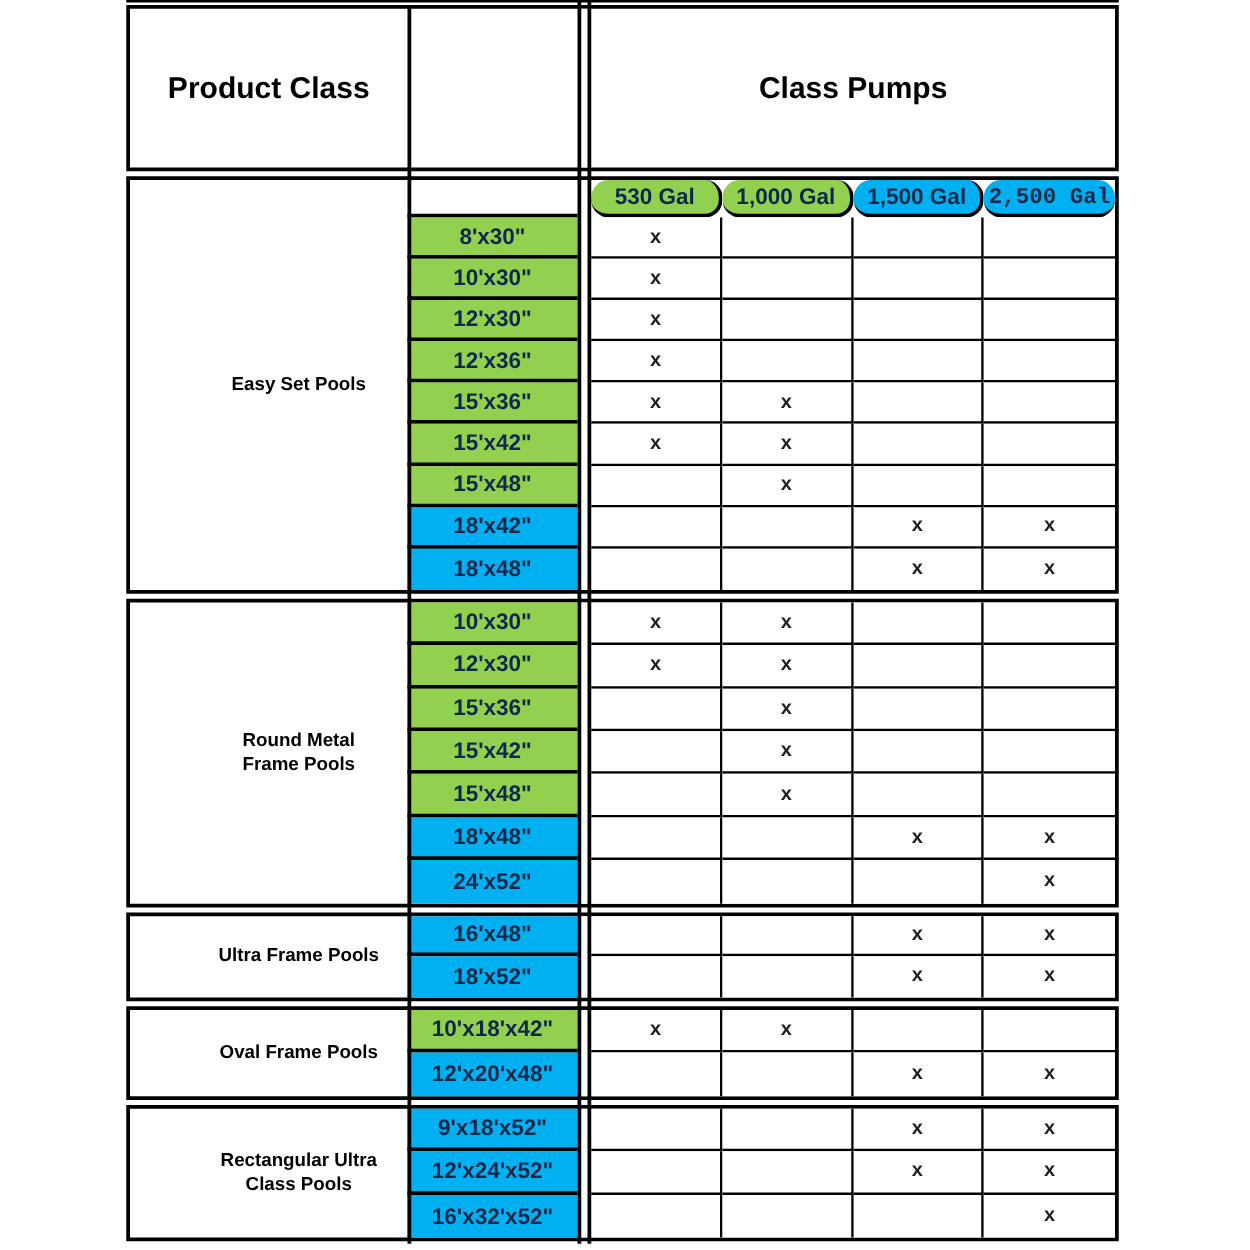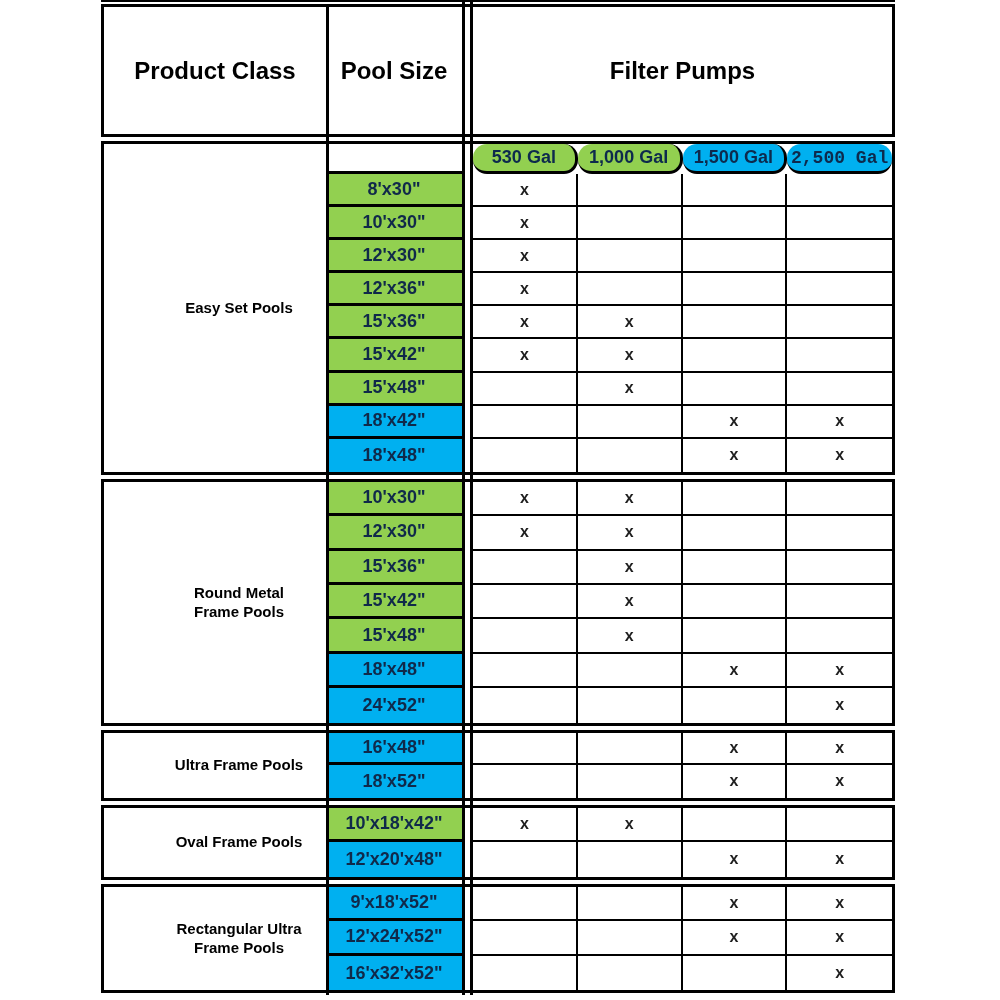--- a/index.html
+++ b/index.html
@@ -66,23 +66,22 @@
 </head>
 <body>
 
 <div class="page">
   <div class="tbl-wrap">
 
     <div class="top-line"></div>
 
     <div class="header-box">
       <div class="cell hdr-title hdr-product">Product Class</div>
-      <div class="cell hdr-title hdr-size">Pool Size</div>
       <div class="gap-col"></div>
-      <div class="cell hdr-title hdr-pumps">Filter Pumps</div>
+      <div class="cell hdr-title hdr-pumps">Class Pumps</div>
     </div>
 
     <div id="sections">
         <div class="section" style="grid-template-rows: 30px repeat(9, 33.1px);">
           <div class="cell class-cell">Easy Set Pools</div>
           <div class="gap-col"></div>
           <div class="cell size-cell" style="grid-row: 1;"></div>
           <div class="cell pump-head" style="grid-area: 1 / 4; background: rgb(146, 208, 80);">530 Gal</div>
           <div class="cell pump-head" style="grid-area: 1 / 5; background: rgb(146, 208, 80);">1,000 Gal</div>
           <div class="cell pump-head" style="grid-area: 1 / 6; background: rgb(0, 176, 240);">1,500 Gal</div>
@@ -196,21 +195,21 @@
           <div class="cell pump-cell" style="grid-area: 1 / 6;"></div>
           <div class="cell pump-cell endcol" style="grid-area: 1 / 7;"></div>
           <div class="cell size-cell last" style="grid-row: 2; background: rgb(0, 176, 240);">12'x20'x48"</div>
           <div class="cell pump-cell last" style="grid-area: 2 / 4;"></div>
           <div class="cell pump-cell last" style="grid-area: 2 / 5;"></div>
           <div class="cell pump-cell last" style="grid-area: 2 / 6;">x</div>
           <div class="cell pump-cell endcol last" style="grid-area: 2 / 7;">x</div>
         </div>
         <div class="section" style="grid-template-rows: repeat(3, 34.6px);">
           <div class="cell class-cell">Rectangular Ultra
-Frame Pools</div>
+Class Pools</div>
           <div class="gap-col"></div>
           <div class="cell size-cell" style="grid-row: 1; background: rgb(0, 176, 240);">9'x18'x52"</div>
           <div class="cell pump-cell" style="grid-area: 1 / 4;"></div>
           <div class="cell pump-cell" style="grid-area: 1 / 5;"></div>
           <div class="cell pump-cell" style="grid-area: 1 / 6;">x</div>
           <div class="cell pump-cell endcol" style="grid-area: 1 / 7;">x</div>
           <div class="cell size-cell" style="grid-row: 2; background: rgb(0, 176, 240);">12'x24'x52"</div>
           <div class="cell pump-cell" style="grid-area: 2 / 4;"></div>
           <div class="cell pump-cell" style="grid-area: 2 / 5;"></div>
           <div class="cell pump-cell" style="grid-area: 2 / 6;">x</div>

